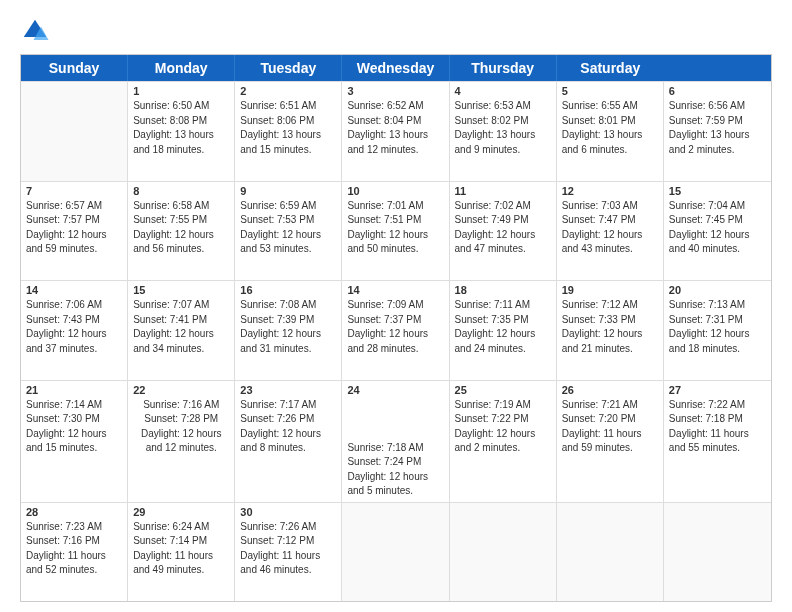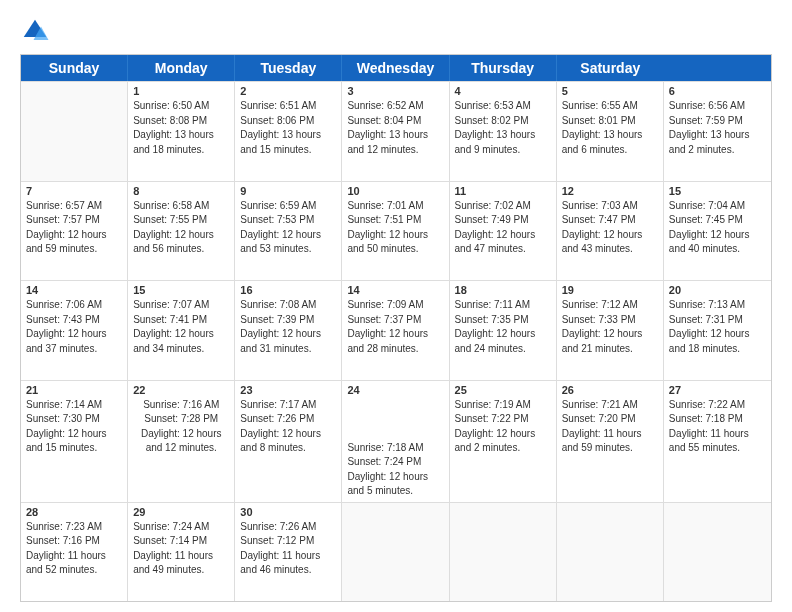--- a/index.html
+++ b/index.html
@@ -339,21 +339,21 @@
         <div class="cal-row">
           <div class="cal-cell">
             <span class="day-num">28</span>
             <div class="cell-info" style="white-space: pre-line;">Sunrise: 7:23 AM
 Sunset: 7:16 PM
 Daylight: 11 hours
 and 52 minutes.</div>
           </div>
           <div class="cal-cell">
             <span class="day-num">29</span>
-            <div class="cell-info" style="white-space: pre-line;">Sunrise: 7:24 AM
+            <div class="cell-info" style="white-space: pre-line;">Sunrise: 6:24 AM
 Sunset: 7:14 PM
 Daylight: 11 hours
 and 49 minutes.</div>
           </div>
           <div class="cal-cell">
             <span class="day-num">30</span>
             <div class="cell-info" style="white-space: pre-line;">Sunrise: 7:26 AM
 Sunset: 7:12 PM
 Daylight: 11 hours
 and 46 minutes.</div>

